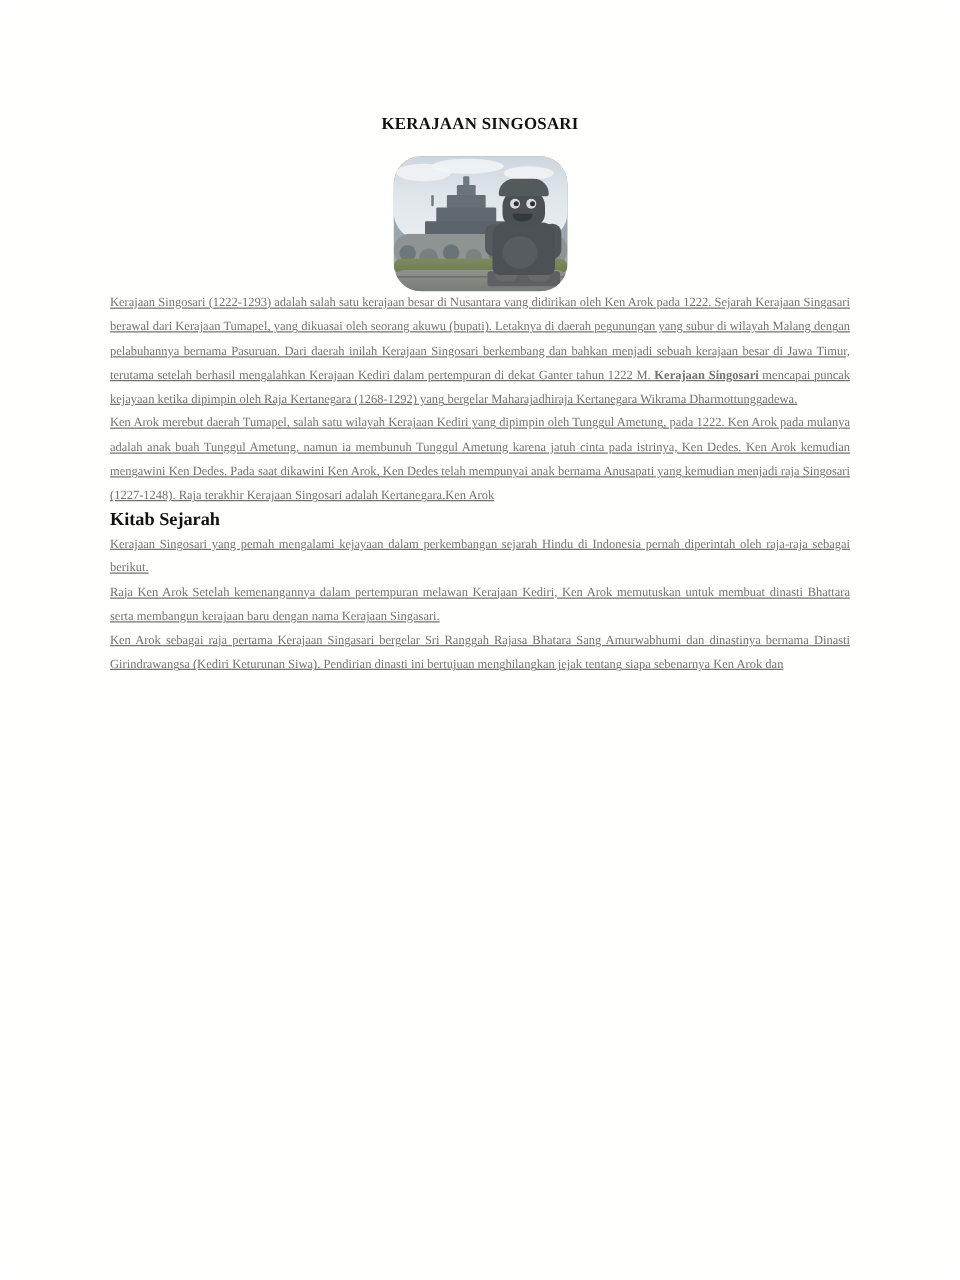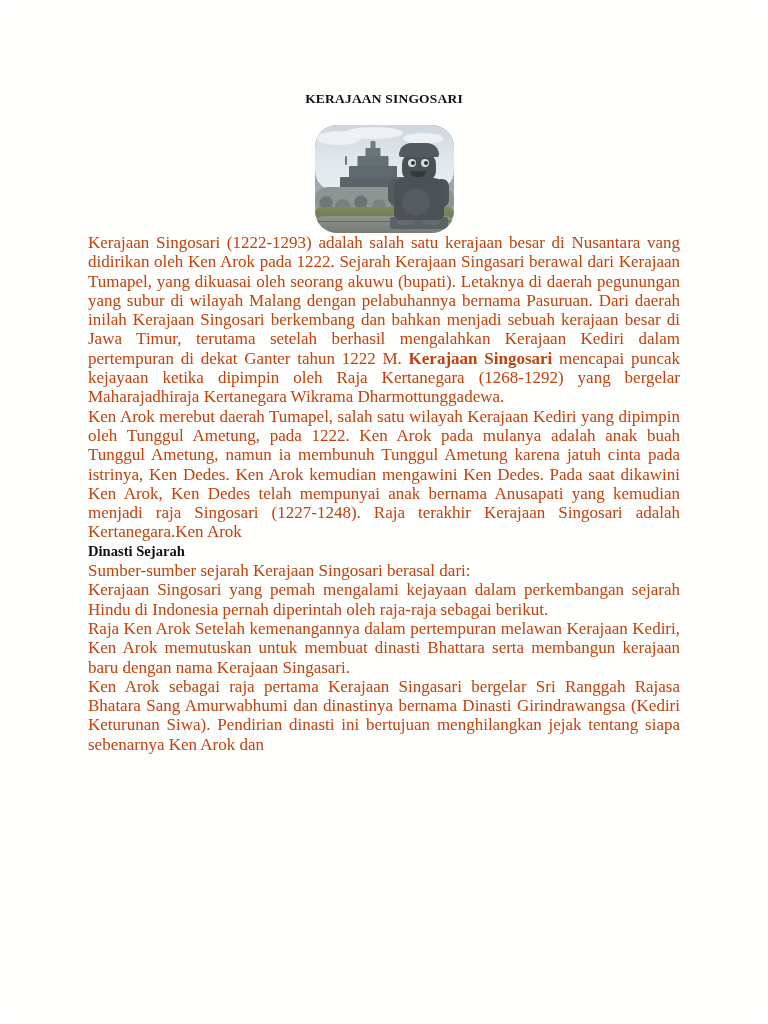--- a/index.html
+++ b/index.html
@@ -162,25 +162,26 @@
   .s-pupil-l{ left: 25px; bottom: 64px; width: 4px;  height: 4px;  background: #2c3134 !important; border-radius: 50% !important; }
   .s-pupil-r{ left: 38px; bottom: 64px; width: 4px;  height: 4px;  background: #2c3134 !important; border-radius: 50% !important; }
   .s-mouth  { left: 24px; bottom: 52px; width: 16px; height: 6px;  background: #333a3d !important; border-radius: 0 0 8px 8px !important; }
   .s-arm-l  { left: 2px;  bottom: 24px; width: 14px; height: 26px; background: #545a5e !important; border-radius: 7px !important; }
   .s-arm-r  { left: 48px; bottom: 22px; width: 15px; height: 28px; background: #4f565a !important; border-radius: 7px !important; }
   .s-foot-l { left: 10px; bottom: 4px;  width: 18px; height: 10px; background: #646a6d !important; border-radius: 6px !important; }
   .s-foot-r { left: 36px; bottom: 4px;  width: 18px; height: 10px; background: #646a6d !important; border-radius: 6px !important; }
 
   p.body-text {
     text-align: justify;
-    font-size: 17px;
+    font-size: 10px;
     line-height: 19.3px;
     margin: 0;
-    color: #c2410c;
+    color: #737373;
     hyphens: none;
+    text-decoration: underline;
   }
   .para-gap-1 { margin-top: 24px; }
   .para-gap   { margin-top: 15px; }
   h2.section-heading {
     font-size: 14.6px;
     font-weight: bold;
     line-height: 19.3px;
     margin: 0;
     color: #111;
   }
@@ -252,23 +253,22 @@
           <b class="s-pupil-r"></b>
           <b class="s-mouth"></b>
         </div>
       </div>
     </div>
 
     <p class="body-text para-gap-1"><span>Kerajaan Singosari (1222-1293) adalah salah satu kerajaan besar di Nusantara vang didirikan oleh Ken Arok pada 1222. Sejarah Kerajaan Singasari berawal dari Kerajaan Tumapel, yang dikuasai oleh seorang akuwu (bupati). Letaknya di daerah pegunungan yang subur di wilayah Malang dengan pelabuhannya bernama Pasuruan. Dari daerah inilah Kerajaan Singosari berkembang dan bahkan menjadi sebuah kerajaan besar di Jawa Timur, terutama setelah berhasil mengalahkan Kerajaan Kediri dalam pertempuran di dekat Ganter tahun 1222 M. </span><b class="strong">Kerajaan Singosari</b><span> mencapai puncak kejayaan ketika dipimpin oleh Raja Kertanegara (1268-1292) yang bergelar Maharajadhiraja Kertanegara Wikrama Dharmottunggadewa.</span></p>
 
     <p class="body-text para-gap">Ken Arok merebut daerah Tumapel, salah satu wilayah Kerajaan Kediri yang dipimpin oleh Tunggul Ametung, pada 1222. Ken Arok pada mulanya adalah anak buah Tunggul Ametung, namun ia membunuh Tunggul Ametung karena jatuh cinta pada istrinya, Ken Dedes. Ken Arok kemudian mengawini Ken Dedes. Pada saat dikawini Ken Arok, Ken Dedes telah mempunyai anak bernama Anusapati yang kemudian menjadi raja Singosari (1227-1248). Raja terakhir Kerajaan Singosari adalah Kertanegara.Ken Arok</p>
 
-    <h2 class="section-heading heading-gap">Dinasti Sejarah</h2>
-
-    <p class="body-text intro-gap">Sumber-sumber sejarah Kerajaan Singosari berasal dari:</p>
+    <h2 class="section-heading heading-gap">Kitab Sejarah</h2>
+
 
 
 
     <p class="body-text intro-gap">Kerajaan Singosari yang pemah mengalami kejayaan dalam perkembangan sejarah Hindu di Indonesia pernah diperintah oleh raja-raja sebagai berikut.</p>
 
     <p class="body-text para-gap">Raja Ken Arok Setelah kemenangannya dalam pertempuran melawan Kerajaan Kediri, Ken Arok memutuskan untuk membuat dinasti Bhattara serta membangun kerajaan baru dengan nama Kerajaan Singasari.</p>
 
     <p class="body-text para-gap">Ken Arok sebagai raja pertama Kerajaan Singasari bergelar Sri Ranggah Rajasa Bhatara Sang Amurwabhumi dan dinastinya bernama Dinasti Girindrawangsa (Kediri Keturunan Siwa). Pendirian dinasti ini bertujuan menghilangkan jejak tentang siapa sebenarnya Ken Arok dan</p>
 
   </div>

